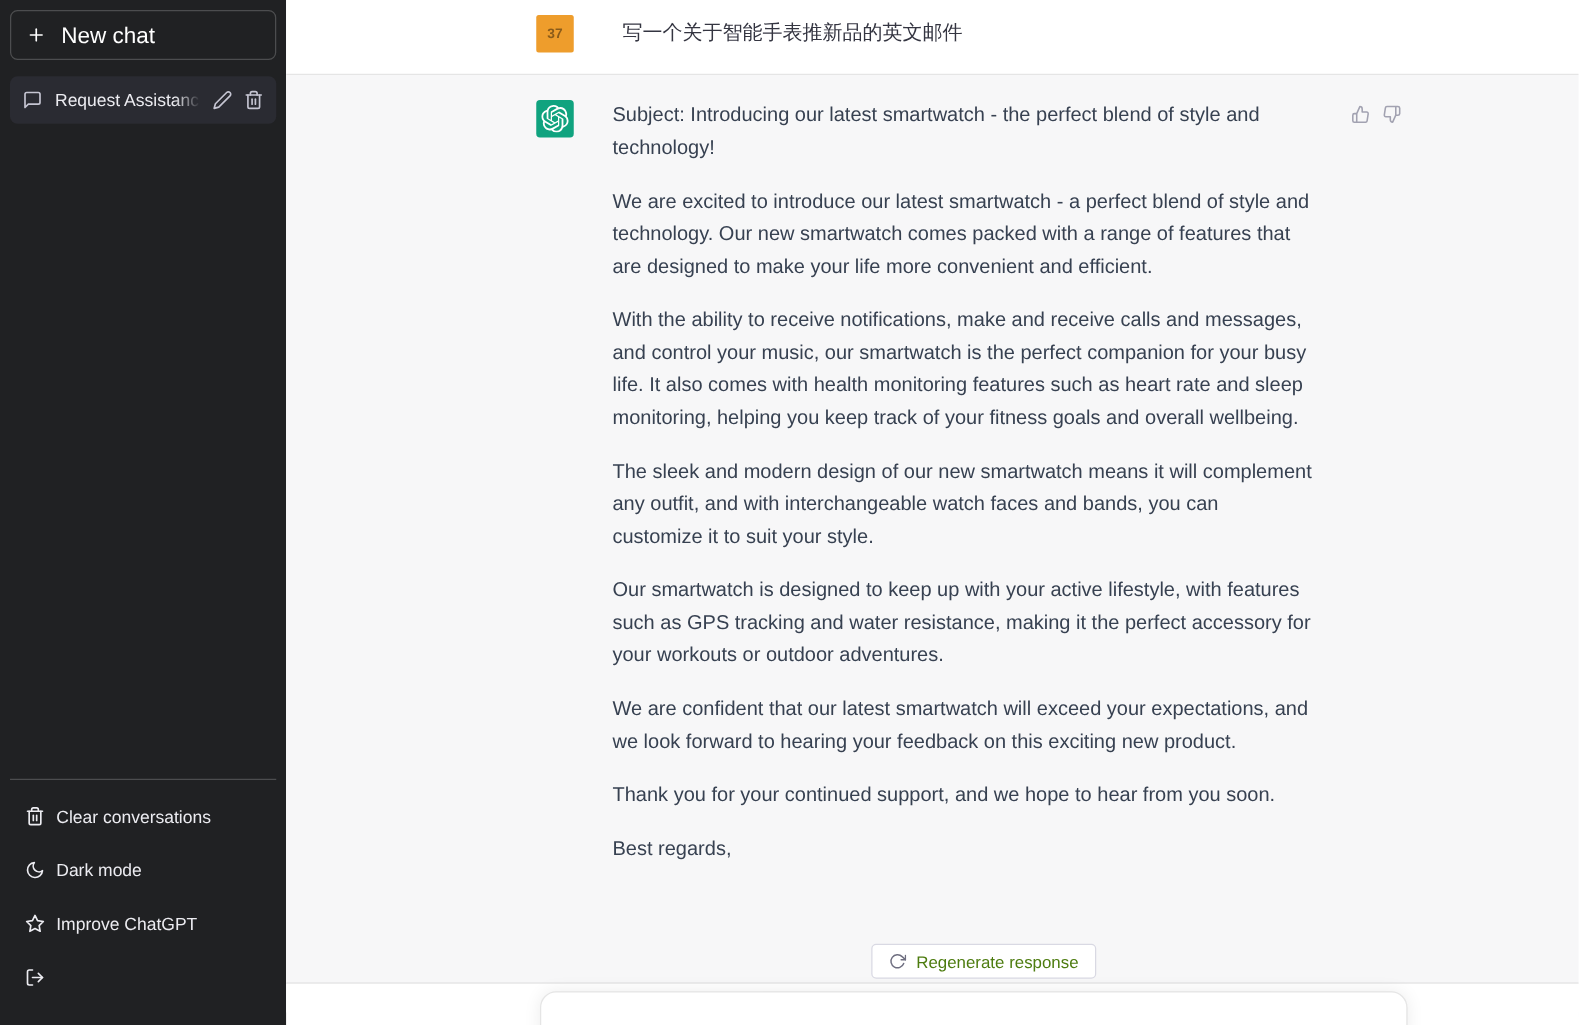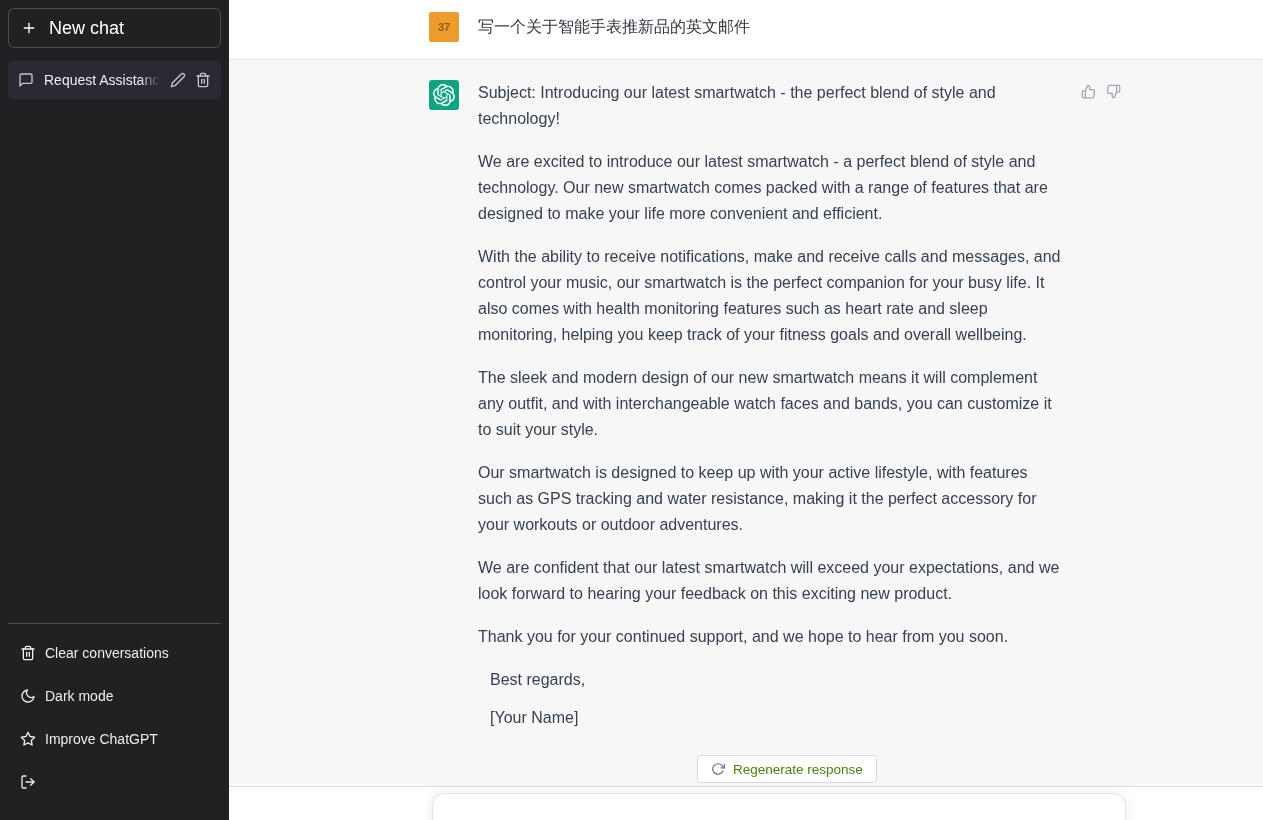--- a/index.html
+++ b/index.html
@@ -88,22 +88,22 @@
     border-radius: 2px;
     display: flex; align-items: center; justify-content: center;
   }
   .user-avatar { background: var(--user-avatar-bg, #ee9d2c); color: rgba(0,0,0,0.42); font-size: 11px; font-weight: 700; }
   .ai-avatar { background: var(--assistant-avatar-bg, #10a37f); border-radius: 3px; }
   .msg-text {
     width: 584px;
     font-size: 16px; line-height: 26px;
     color: var(--text-primary, #374151);
   }
-  .user-text { color: #343541; padding-top: 2px; }
-  .ai-text p { margin: 0 0 17px; }
+  .user-text { color: #343541; padding-top: 2px; margin-left: 20px; }
+  .ai-text p { margin: 0 12px 17px; }
   .ai-text p.sig { margin: 12px; }
   .feedback { display: flex; gap: 10px; margin-top: 4px; color: #a2a2b1; }
   .feedback button { display: flex; padding: 0; color: inherit; }
 
   .regenerate {
     position: absolute; left: 468px; top: 695px;
     height: 28px; padding: 0 13px;
     background: #fff;
     border: 1px solid var(--button-border, #d9d9e3);
     border-radius: 4px;
@@ -212,21 +212,20 @@
         </div>
         <div class="msg-text ai-text">
           <p>Subject: Introducing our latest smartwatch - the perfect blend of style and technology!</p>
           <p>We are excited to introduce our latest smartwatch - a perfect blend of style and technology. Our new smartwatch comes packed with a range of features that are designed to make your life more convenient and efficient.</p>
           <p>With the ability to receive notifications, make and receive calls and messages, and control your music, our smartwatch is the perfect companion for your busy life. It also comes with health monitoring features such as heart rate and sleep monitoring, helping you keep track of your fitness goals and overall wellbeing.</p>
           <p>The sleek and modern design of our new smartwatch means it will complement any outfit, and with interchangeable watch faces and bands, you can customize it to suit your style.</p>
           <p>Our smartwatch is designed to keep up with your active lifestyle, with features such as GPS tracking and water resistance, making it the perfect accessory for your workouts or outdoor adventures.</p>
           <p>We are confident that our latest smartwatch will exceed your expectations, and we look forward to hearing your feedback on this exciting new product.</p>
           <p>Thank you for your continued support, and we hope to hear from you soon.</p>
           <p class="sig">Best regards,</p>
-          <p class="sig">[Your Name]</p>
         </div>
         <div class="feedback">
           <button>
             <svg width="15" height="15" viewBox="0 0 24 24" fill="none" stroke="currentColor" stroke-width="2" stroke-linecap="round" stroke-linejoin="round">
                 <path d="M14 9V5a3 3 0 0 0-3-3l-4 9v11h11.28a2 2 0 0 0 2-1.7l1.38-9a2 2 0 0 0-2-2.3zM7 22H4a2 2 0 0 1-2-2v-7a2 2 0 0 1 2-2h3"></path>
               </svg>
           </button>
           <button>
             <svg width="15" height="15" viewBox="0 0 24 24" fill="none" stroke="currentColor" stroke-width="2" stroke-linecap="round" stroke-linejoin="round">
                 <path d="M10 15v4a3 3 0 0 0 3 3l4-9V2H5.72a2 2 0 0 0-2 1.7l-1.38 9a2 2 0 0 0 2 2.3zm7-13h2.67A2.31 2.31 0 0 1 22 4v7a2.31 2.31 0 0 1-2.33 2H17"></path>

